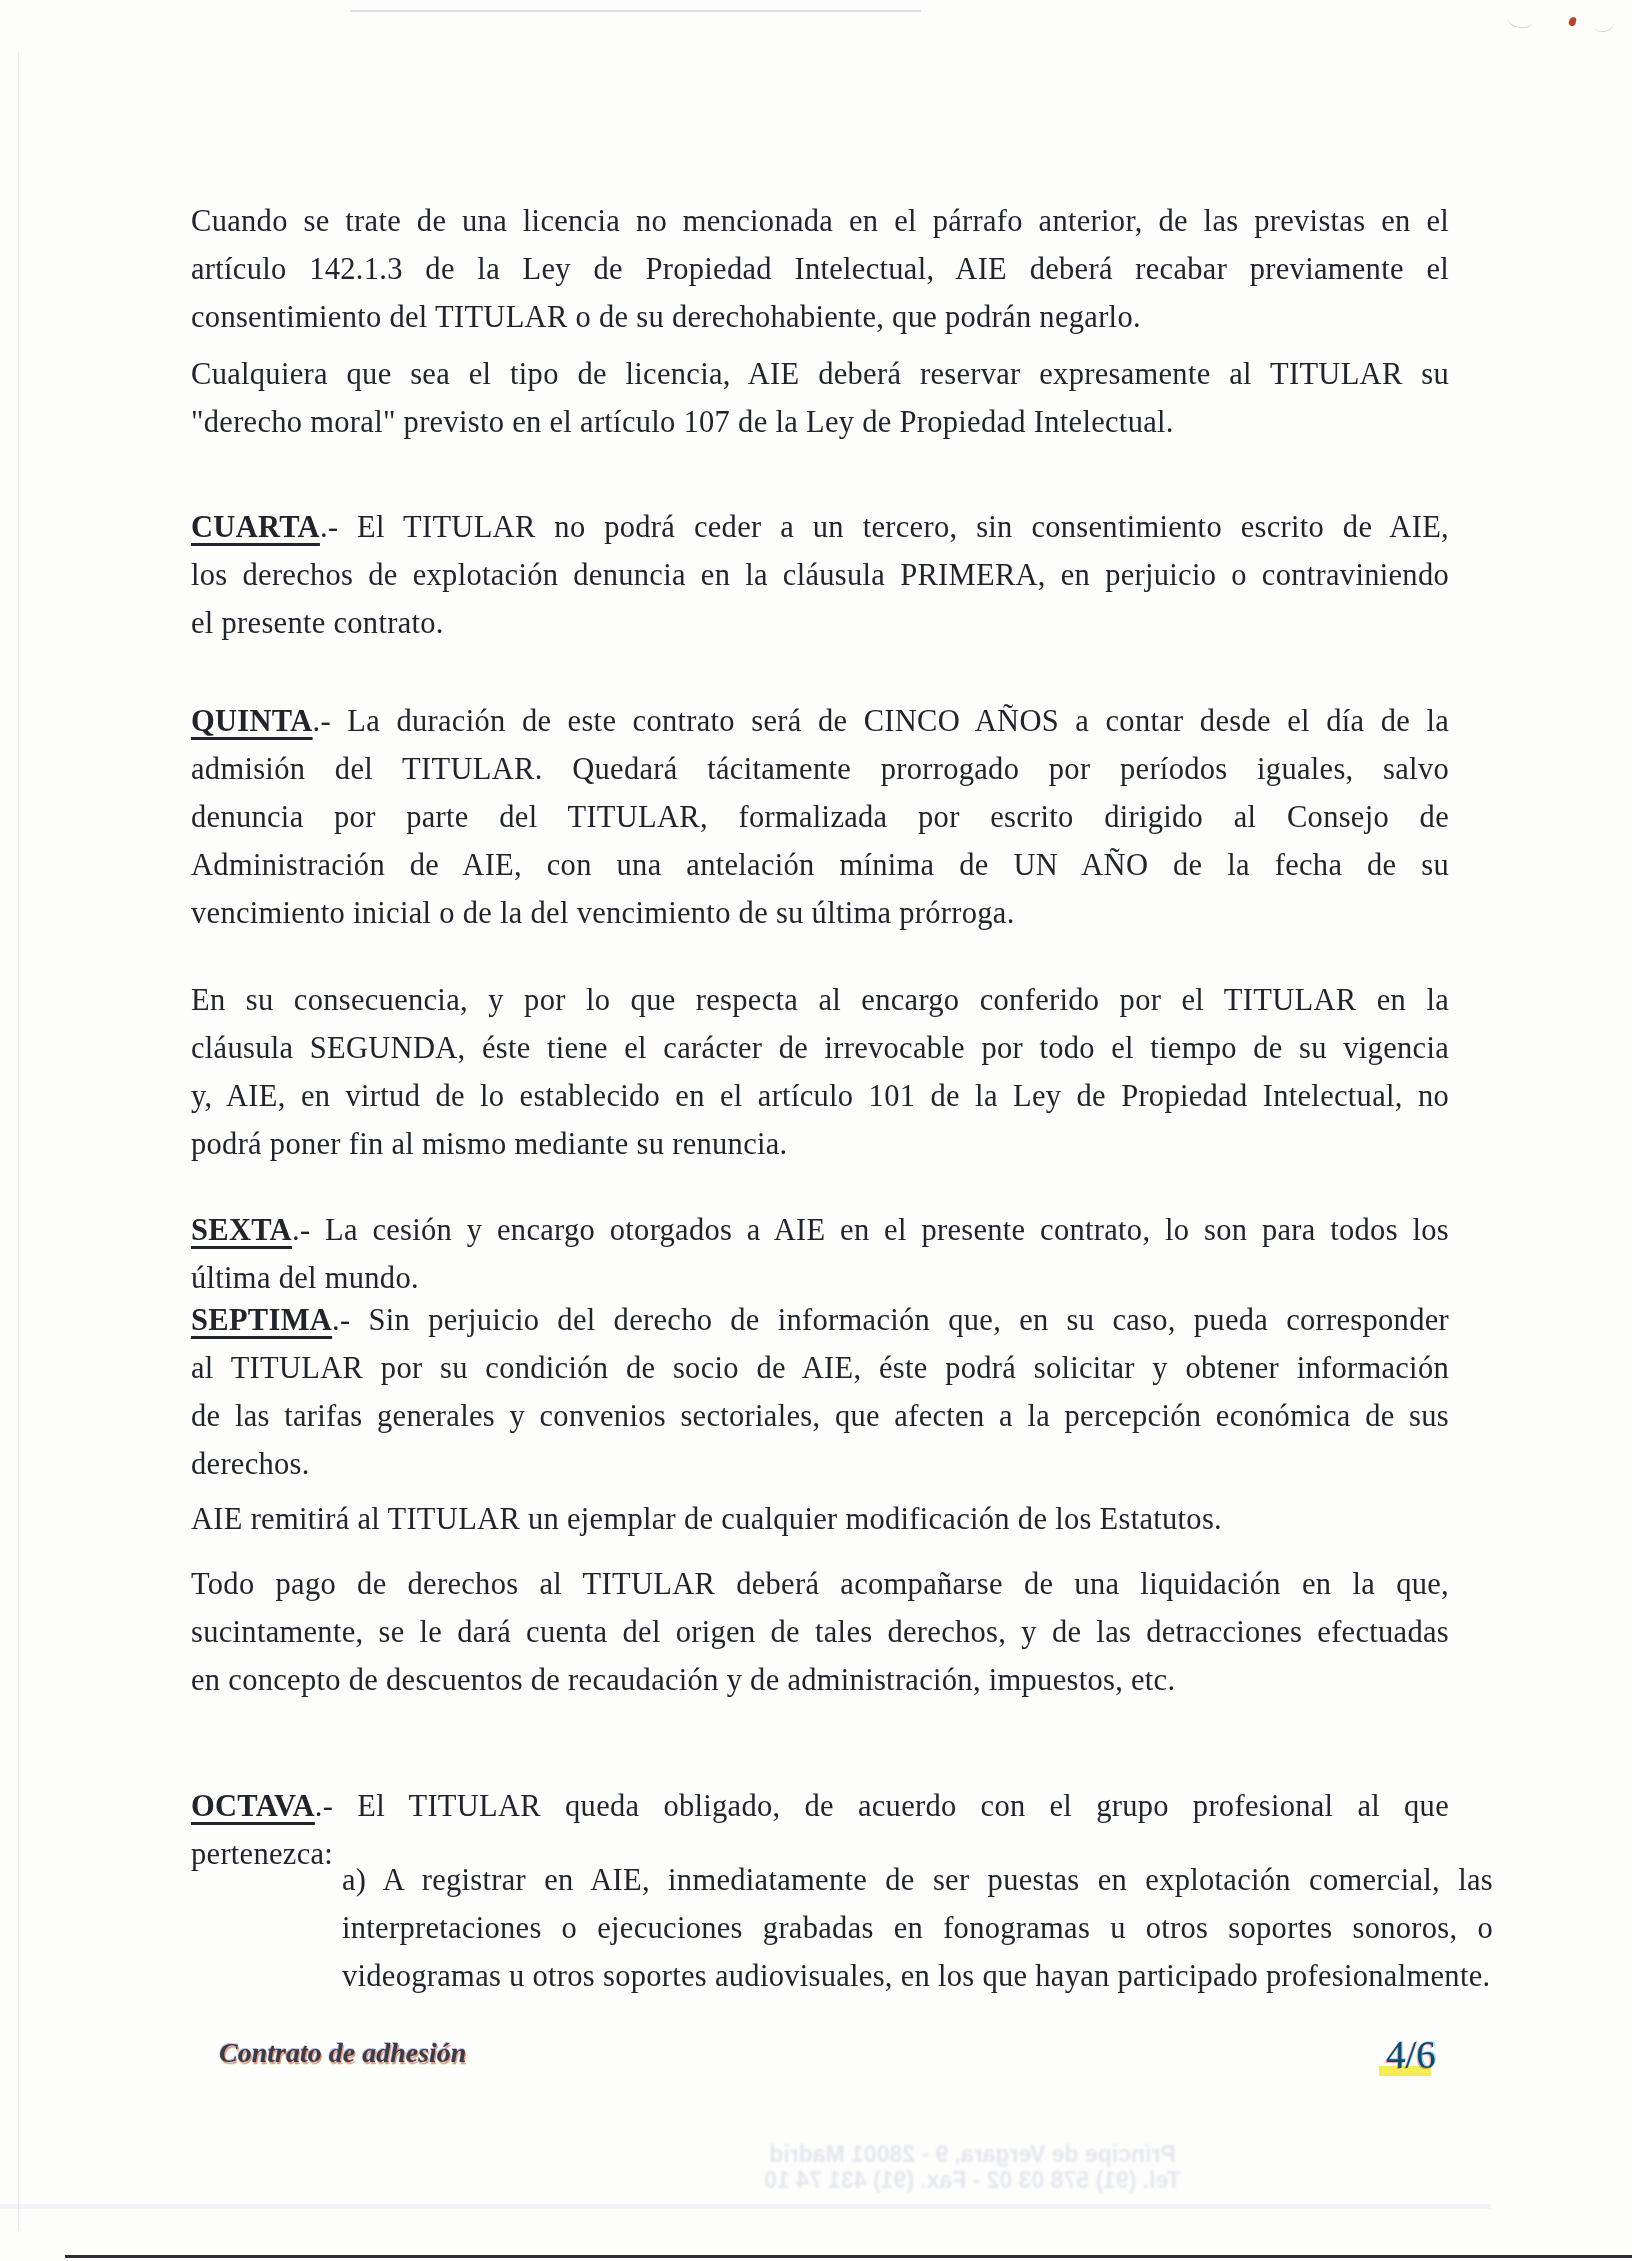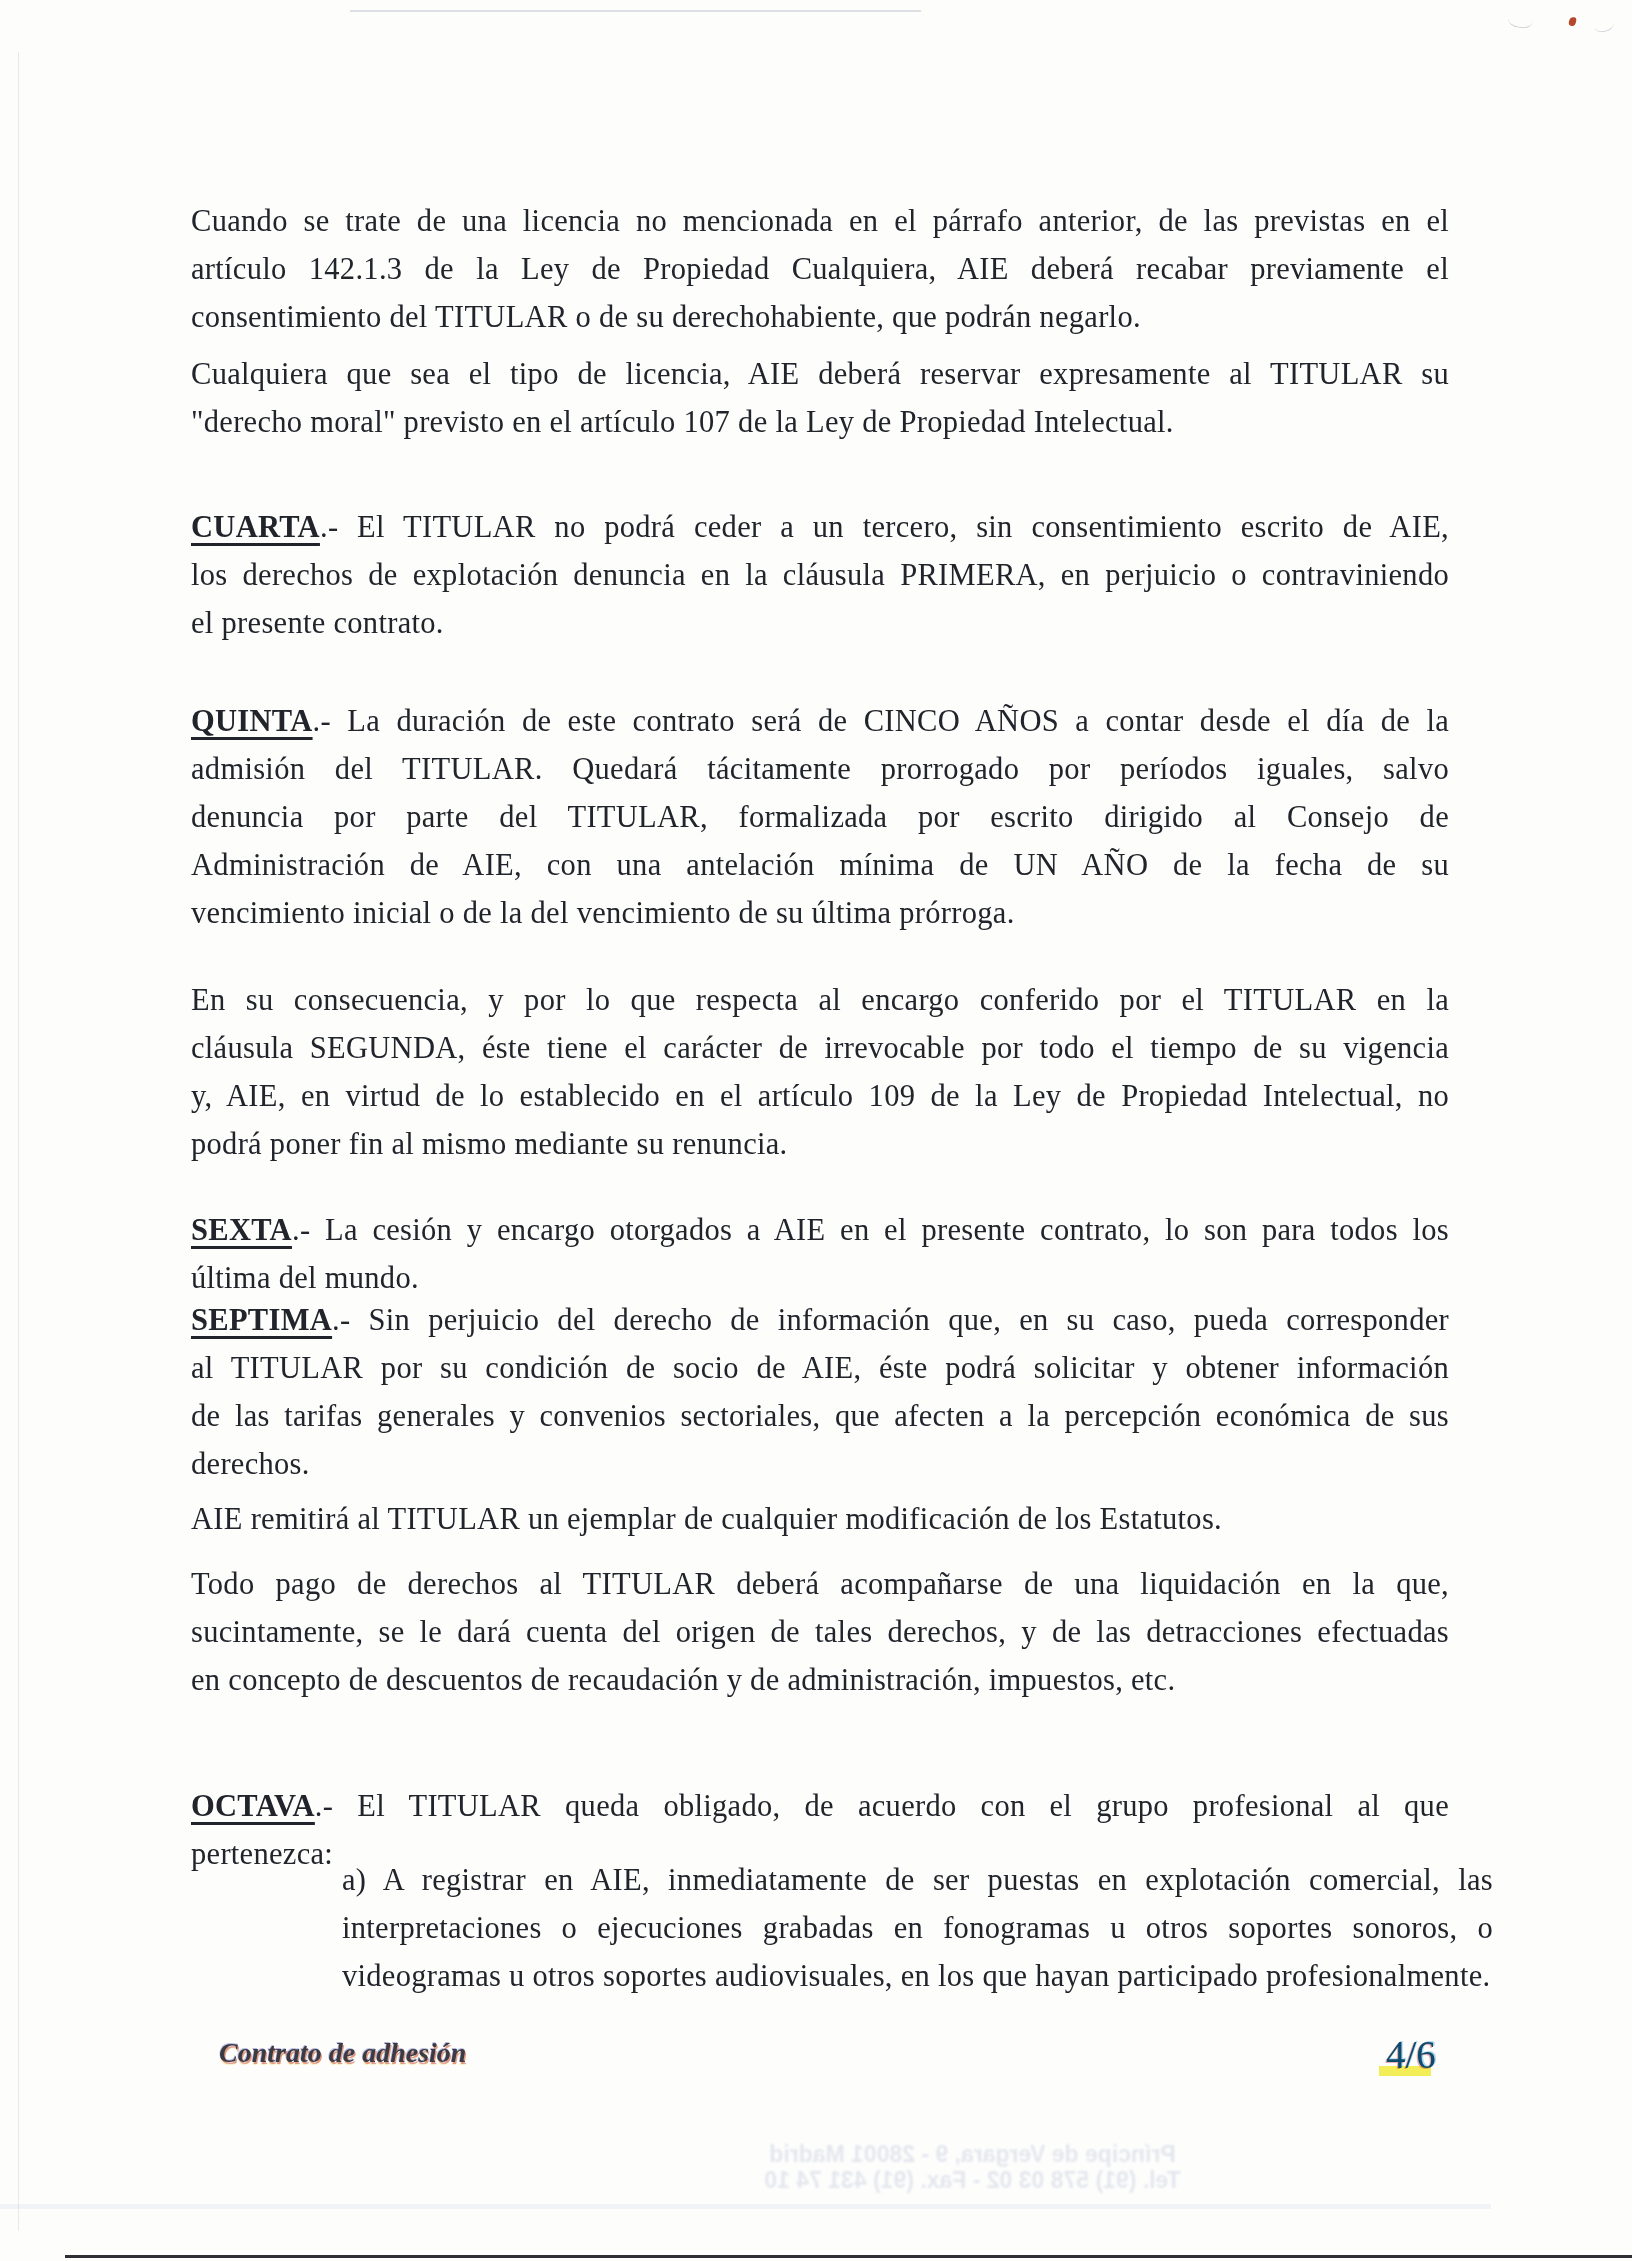--- a/index.html
+++ b/index.html
@@ -95,21 +95,21 @@
   <div class="edge-top"></div>
   <div class="edge-left"></div>
   <div class="edge-bottom"></div>
   <div class="smear-band"></div>
   <div class="squiggle-1"></div>
   <div class="red-dot"></div>
   <div class="squiggle-2"></div>
 
   <div class="para" style="top:197px">
     <div class="ln">Cuando se trate de una licencia no mencionada en el párrafo anterior, de las previstas en el</div>
-    <div class="ln">artículo 142.1.3 de la Ley de Propiedad Cualquiera, AIE deberá recabar previamente el</div>
+    <div class="ln">artículo 142.1.3 de la Ley de Propiedad Intelectual, AIE deberá recabar previamente el</div>
     <div class="ln last">consentimiento del TITULAR o de su derechohabiente, que podrán negarlo.</div>
   </div>
 
   <div class="para" style="top:350px">
     <div class="ln">Cualquiera que sea el tipo de licencia, AIE deberá reservar expresamente al TITULAR su</div>
     <div class="ln last">"derecho moral" previsto en el artículo 107 de la Ley de Propiedad Intelectual.</div>
   </div>
 
   <div class="para" style="top:503px">
     <div class="ln"><span class="clause-label">CUARTA</span><span>.- El TITULAR no podrá ceder a un tercero, sin consentimiento escrito de AIE,</span></div>
@@ -121,21 +121,21 @@
     <div class="ln"><span class="clause-label">QUINTA</span><span>.- La duración de este contrato será de CINCO AÑOS a contar desde el día de la</span></div>
     <div class="ln">admisión del TITULAR. Quedará tácitamente prorrogado por períodos iguales, salvo</div>
     <div class="ln">denuncia por parte del TITULAR, formalizada por escrito dirigido al Consejo de</div>
     <div class="ln">Administración de AIE, con una antelación mínima de UN AÑO de la fecha de su</div>
     <div class="ln last">vencimiento inicial o de la del vencimiento de su última prórroga.</div>
   </div>
 
   <div class="para" style="top:976px">
     <div class="ln">En su consecuencia, y por lo que respecta al encargo conferido por el TITULAR en la</div>
     <div class="ln">cláusula SEGUNDA, éste tiene el carácter de irrevocable por todo el tiempo de su vigencia</div>
-    <div class="ln">y, AIE, en virtud de lo establecido en el artículo 109 de la Ley de Propiedad Intelectual, no</div>
+    <div class="ln">y, AIE, en virtud de lo establecido en el artículo 101 de la Ley de Propiedad Intelectual, no</div>
     <div class="ln last">podrá poner fin al mismo mediante su renuncia.</div>
   </div>
 
   <div class="para" style="top:1206px">
     <div class="ln"><span class="clause-label">SEXTA</span><span>.- La cesión y encargo otorgados a AIE en el presente contrato, lo son para todos los</span></div>
     <div class="ln last">última del mundo.</div>
   </div>
 
   <div class="para" style="top:1296px">
     <div class="ln"><span class="clause-label">SEPTIMA</span><span>.- Sin perjuicio del derecho de información que, en su caso, pueda corresponder</span></div>

